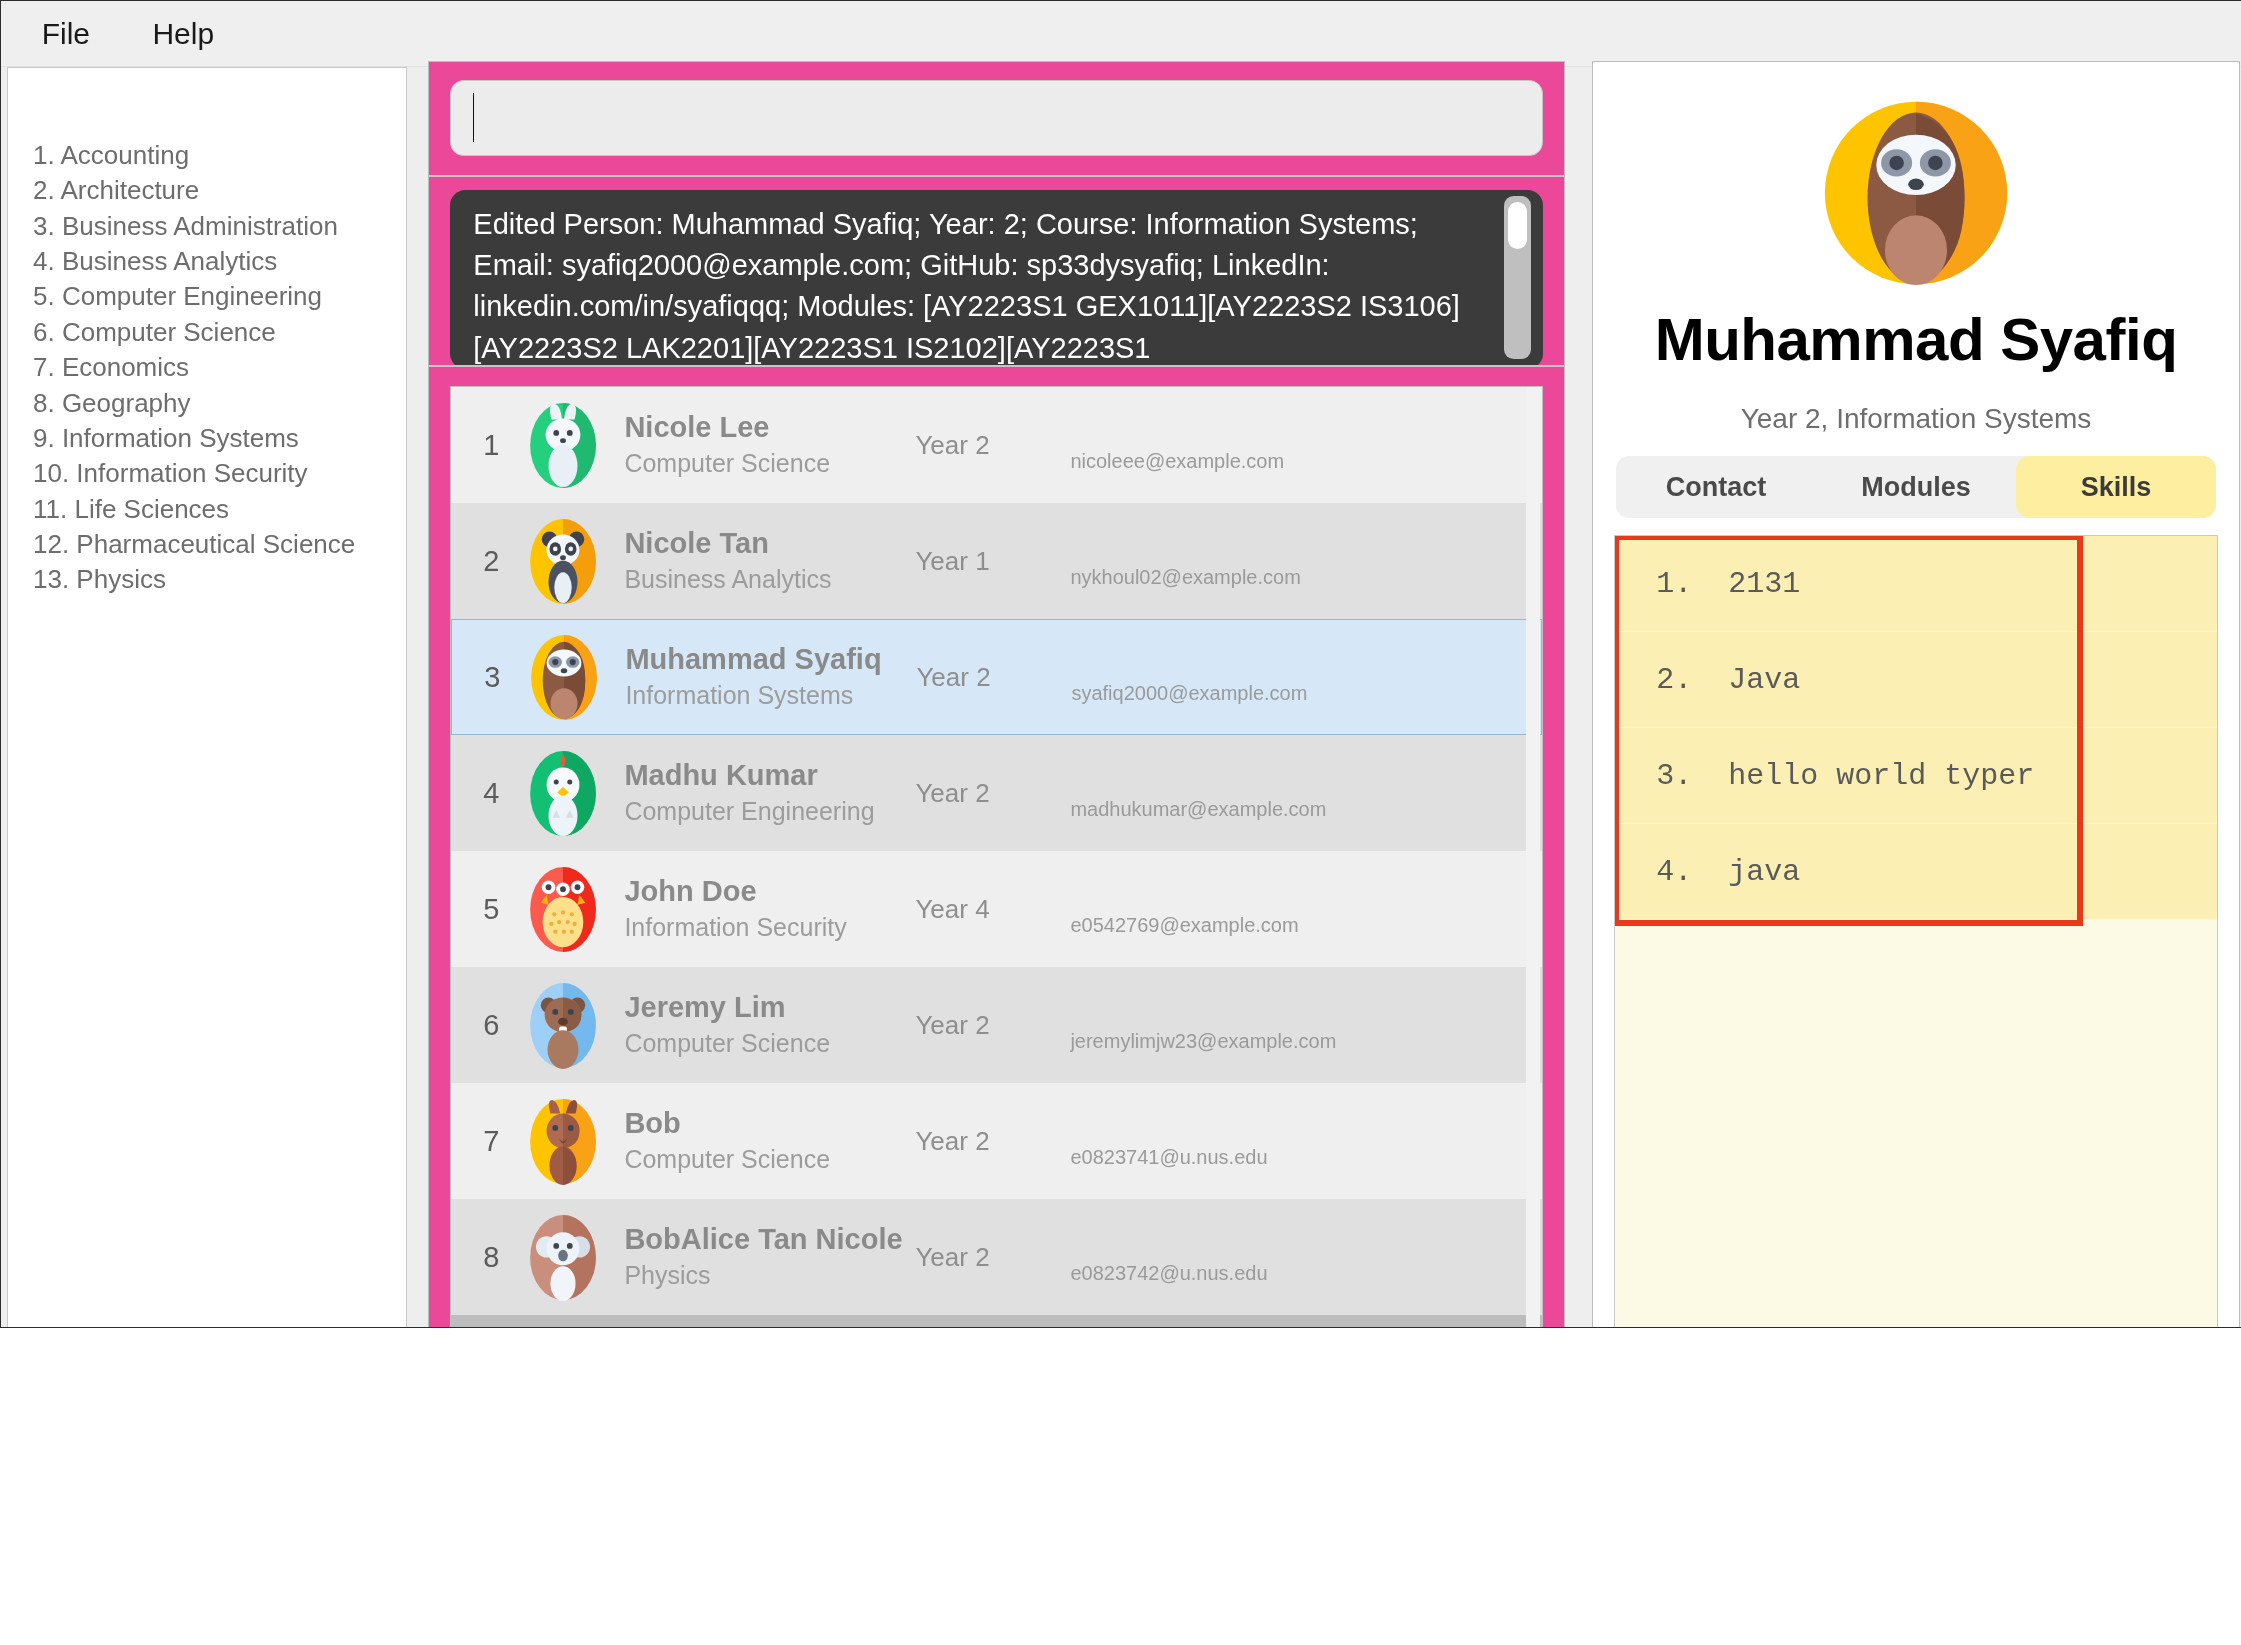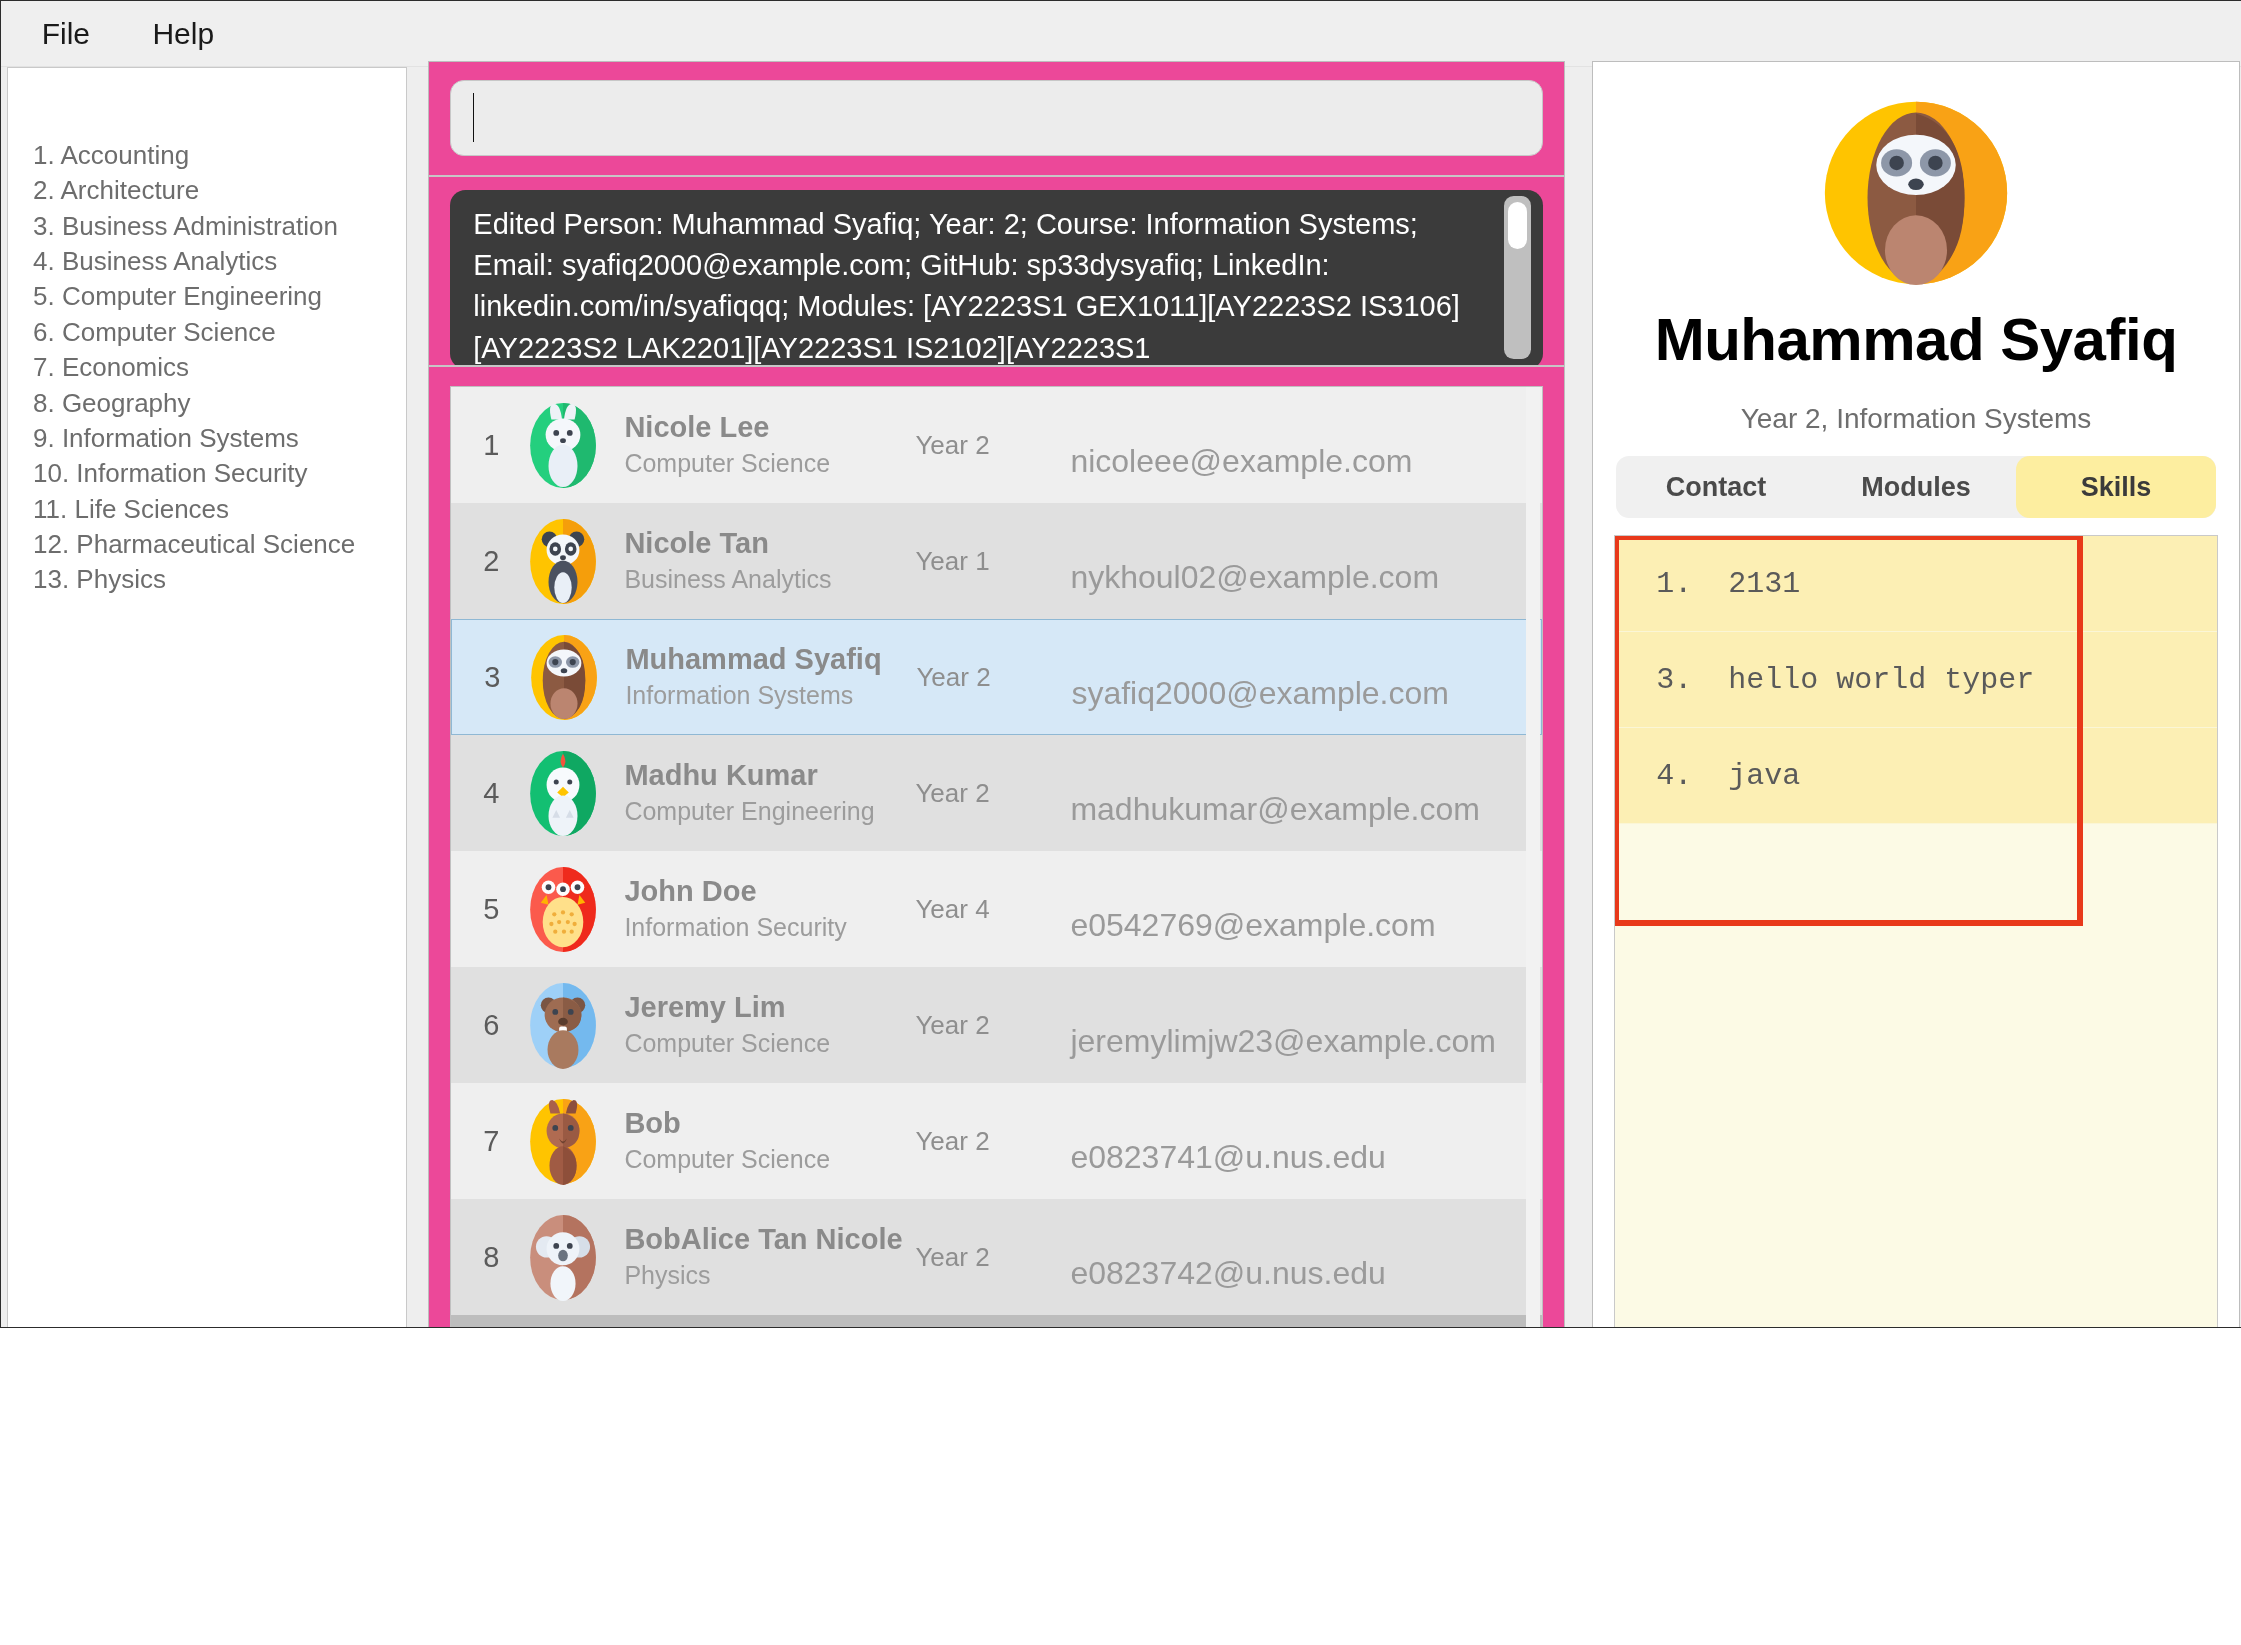--- a/index.html
+++ b/index.html
@@ -192,21 +192,21 @@
     margin-top: 3.9px;
     white-space: nowrap;
   }
   .p-year {
     flex: 0 0 155px;
     font-size: 26px;
     color: #8e8e8e;
   }
   .p-email {
     flex: 1 1 auto;
-    font-size: 32px;
+    font-size: 20px;
     color: #9a9a9a;
     white-space: nowrap;
     margin-top: 32px;
   }
   .list-scroll {
     position: absolute;
     right: 1.9px; top: 0;
     width: 13.6px; height: 100%;
     background: #f2f2f2;
   }
@@ -594,20 +594,21 @@
     <div class="profile-sub">Year 2, Information Systems</div>
 
     <div class="tabs">
       <div class="tab">Contact</div>
       <div class="tab">Modules</div>
       <div class="tab active">Skills</div>
     </div>
 
     <div class="skills-card">
       <div class="skill-row">1.  2131</div>
+      <div class="skill-row">2.  Java</div>
       <div class="skill-row">3.  hello world typer</div>
       <div class="skill-row">4.  java</div>
       <div class="annotation-box"></div>
     </div>
   </div>
 
 </div>
 
 
 </body></html>

